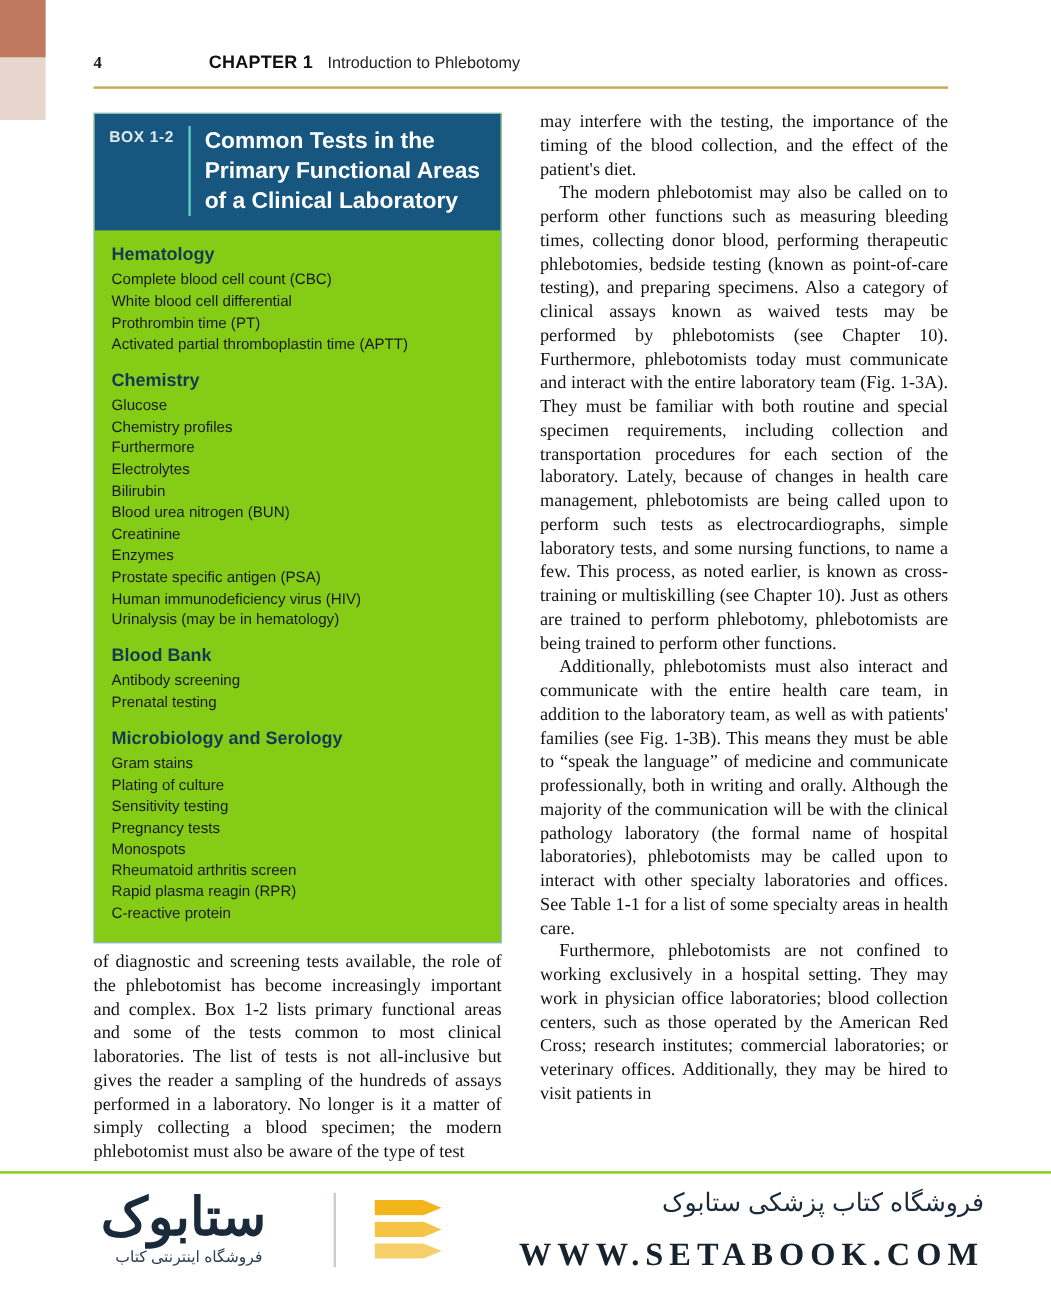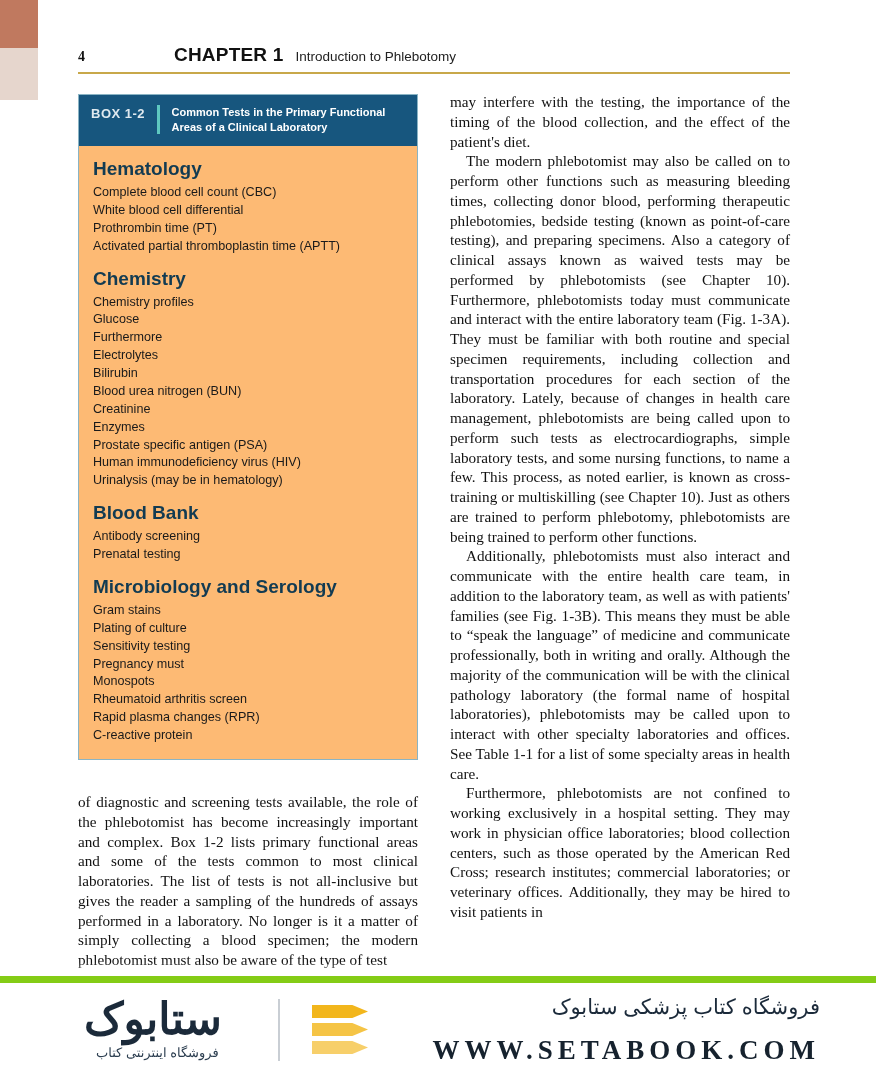--- a/index.html
+++ b/index.html
@@ -40,21 +40,21 @@
   .folio {
     font-family: "Liberation Serif", serif;
     font-weight: bold;
     font-size: 14px;
     color: #111;
     width: 96px;
   }
   .chapter-label {
     font-family: "Liberation Sans", sans-serif;
     font-weight: bold;
-    font-size: 19px;
+    font-size: 15px;
     letter-spacing: 0.2px;
     color: #111;
     margin-right: 12px;
   }
   .chapter-title {
     font-family: "Liberation Sans", sans-serif;
     font-size: 13.5px;
     color: #222;
   }
   .header-rule {
@@ -73,21 +73,21 @@
   .col-right {
     position: absolute;
     left: 450px; top: 92px;
     width: 340px;
   }
 
   
   .box {
     width: 340px;
     border: 1px solid #8ab4c4;
-    background: #fdba74;
+    background: #84cc16;
   }
   .box-header {
     display: flex;
     background: #17567e;
     color: #fff;
     padding: 10px 12px 12px 12px;
     align-items: flex-start;
   }
   .box-number {
     font-family: "Liberation Sans", sans-serif;
@@ -100,31 +100,31 @@
   }
   .box-divider {
     width: 4px;
     background: #5ec8c0;
     margin: 0 12px;
     align-self: stretch;
   }
   .box-title {
     font-family: "Liberation Sans", sans-serif;
     font-weight: bold;
-    font-size: 11px;
+    font-size: 19px;
     line-height: 1.32;
     color: #ffffff;
   }
   .box-body {
     padding: 12px 14px 14px 14px;
   }
   .cat {
     font-family: "Liberation Sans", sans-serif;
     font-weight: bold;
-    font-size: 19px;
+    font-size: 15px;
     color: #123b52;
     margin: 0 0 4px 0;
   }
   .cat.spaced { margin-top: 12px; }
   .item {
     font-family: "Liberation Sans", sans-serif;
     font-size: 12.6px;
     color: #1a1a1a;
     line-height: 1.42;
   }
@@ -155,21 +155,21 @@
     width: 838px; height: 34px;
     background: linear-gradient(to bottom, rgba(255,255,255,0) 0%, rgba(255,255,255,0.85) 55%, #fff 100%);
   }
 
   
   .footer {
     position: absolute;
     left: 0; bottom: 0;
     width: 876px; height: 104px;
     background: #ffffff;
-    border-top: 7px solid #84cc16;
+    border-top: 2px solid #84cc16;
   }
   .footer-inner {
     position: relative;
     width: 876px; height: 104px;
   }
   .logo-mark {
     position: absolute;
     left: 84px; top: 10px;
     font-family: "Liberation Sans", sans-serif;
     font-size: 44px;
@@ -251,44 +251,44 @@
       </div>
       <div class="box-body">
 
         <div class="cat">Hematology</div>
         <div class="item">Complete blood cell count (CBC)</div>
         <div class="item">White blood cell differential</div>
         <div class="item">Prothrombin time (PT)</div>
         <div class="item">Activated partial thromboplastin time (APTT)</div>
 
         <div class="cat spaced">Chemistry</div>
+        <div class="item">Glucose</div>
         <div class="item">Chemistry profiles</div>
-        <div class="item">Glucose</div>
         <div class="item">Furthermore</div>
         <div class="item">Electrolytes</div>
         <div class="item">Bilirubin</div>
         <div class="item">Blood urea nitrogen (BUN)</div>
         <div class="item">Creatinine</div>
         <div class="item">Enzymes</div>
         <div class="item">Prostate specific antigen (PSA)</div>
         <div class="item">Human immunodeficiency virus (HIV)</div>
         <div class="item">Urinalysis (may be in hematology)</div>
 
         <div class="cat spaced">Blood Bank</div>
         <div class="item">Antibody screening</div>
         <div class="item">Prenatal testing</div>
 
         <div class="cat spaced">Microbiology and Serology</div>
         <div class="item">Gram stains</div>
         <div class="item">Plating of culture</div>
         <div class="item">Sensitivity testing</div>
-        <div class="item">Pregnancy must</div>
+        <div class="item">Pregnancy tests</div>
         <div class="item">Monospots</div>
         <div class="item">Rheumatoid arthritis screen</div>
-        <div class="item">Rapid plasma changes (RPR)</div>
+        <div class="item">Rapid plasma reagin (RPR)</div>
         <div class="item">C-reactive protein</div>
 
       </div>
     </div>
   </div>
 
   <div class="lower-left">
     <p class="para">of diagnostic and screening tests available, the role of the phlebotomist has become increasingly important and complex. Box 1-2 lists primary functional areas and some of the tests common to most clinical laboratories. The list of tests is not all-inclusive but gives the reader a sampling of the hundreds of assays performed in a laboratory. No longer is it a matter of simply collecting a blood specimen; the modern phlebotomist must also be aware of the type of test</p>
   </div>
 

